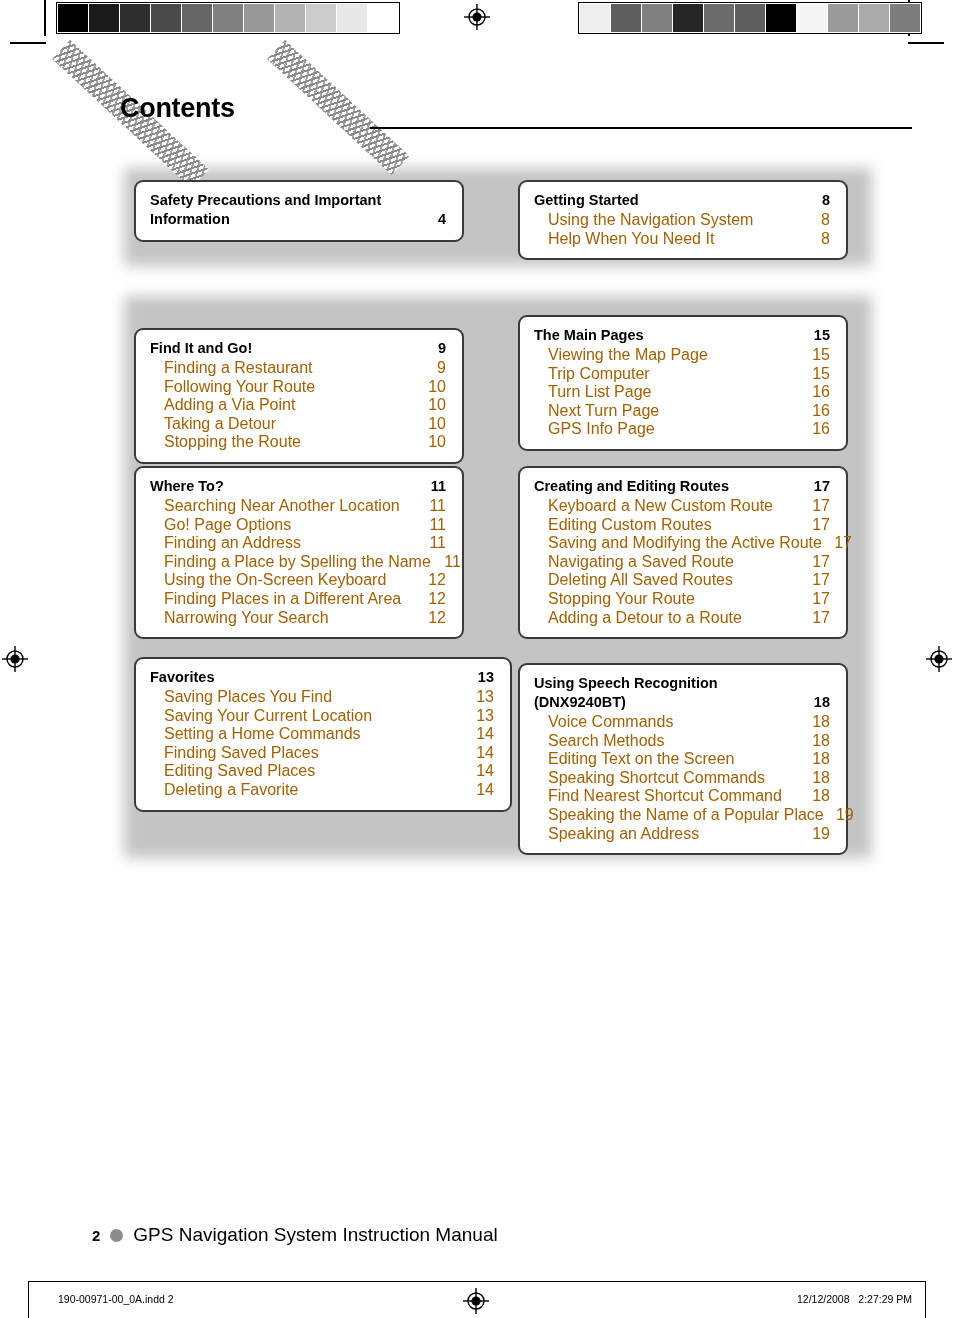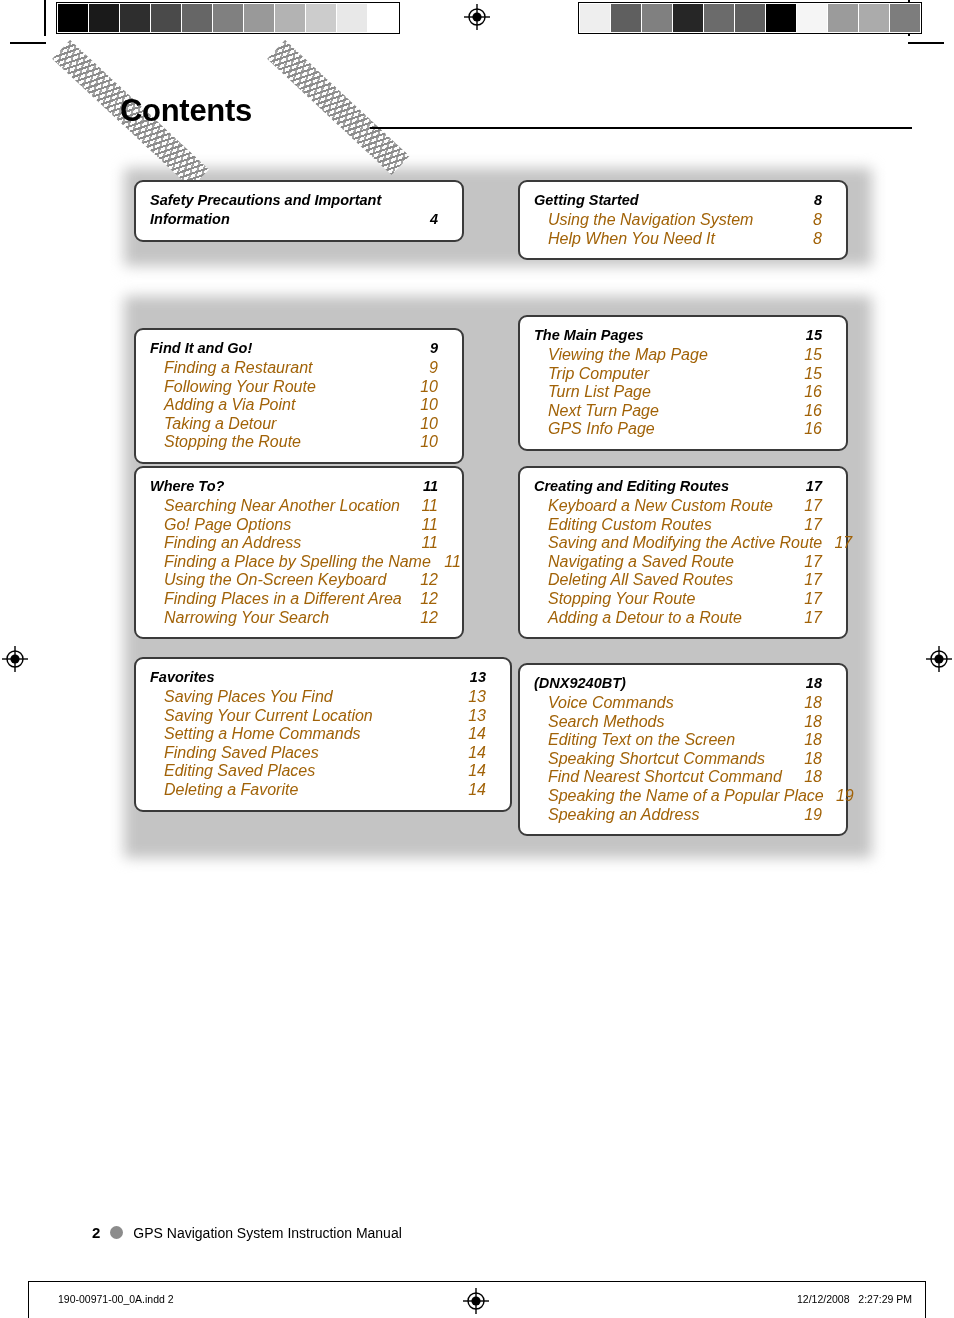--- a/index.html
+++ b/index.html
@@ -15,21 +15,21 @@
   .reg-target{position:absolute;width:26px;height:26px;}
   .reg-target svg{display:block;}
 
   .calib-bar{position:absolute;display:flex;border:1px solid #000;background:#fff;padding:1px;}
   .calib-bar .sw{width:30px;height:28px;margin-right:1px;}
   .calib-bar .sw:last-child{margin-right:0;}
 
   
   #page-title{
     position:absolute;left:120px;top:93px;
-    font-size:31px;font-weight:bold;color:#000;letter-spacing:-0.3px;
+    font-size:27px;font-weight:bold;color:#000;letter-spacing:-0.3px;
     z-index:6;
     text-align:center;
   }
   #title-rule{position:absolute;left:370px;top:127px;width:542px;height:2px;background:#000;z-index:6;}
 
   .tread{
     position:absolute;
     background-image:
       repeating-linear-gradient(118deg, #8b8b8b 0px, #8b8b8b 2px, transparent 2px, transparent 5px),
       repeating-linear-gradient(62deg, #a5a5a5 0px, #a5a5a5 2px, transparent 2px, transparent 6px);
@@ -45,22 +45,21 @@
     filter:blur(7px);z-index:1;
   }
 
   
   .toc-box{
     position:absolute;z-index:4;
     background:#ffffff;
     border:2.5px solid #3a3a3a;
     border-radius:9px;
     box-sizing:border-box;
-    padding:9px 24px 10px 14px;
-    font-style:italic;
+    padding:9px 16px 10px 14px;
   }
   .toc-head{
     display:flex;align-items:baseline;
     font-size:14.5px;font-weight:bold;color:#000;
     line-height:19px;
     margin-bottom:1px;
   }
   .toc-head .t{flex:1 1 auto;padding-right:8px;}
   .toc-head .p{flex:0 0 auto;text-align:right;min-width:22px;}
   .toc-head.two-line{display:block;}
@@ -75,21 +74,21 @@
     line-height:18.6px;
     padding-left:14px;
   }
   .toc-row .t{flex:1 1 auto;padding-right:8px;white-space:nowrap;}
   .toc-row .p{flex:0 0 auto;text-align:right;min-width:22px;}
 
   
   #footer{position:absolute;left:92px;top:1224px;display:flex;align-items:center;z-index:6;}
   #footer .fnum{font-size:15px;font-weight:bold;color:#000;}
   #footer .fdot{width:13px;height:13px;border-radius:50%;background:#8c8c8c;margin:0 10px;}
-  #footer .ftxt{font-size:14px;color:#000;}
+  #footer .ftxt{font-size:19px;color:#000;}
 
   #print-rule{position:absolute;left:28px;top:1281px;width:898px;height:1px;background:#000;}
   .print-edge{position:absolute;width:1px;background:#000;}
   #print-left{left:28px;top:1281px;height:37px;}
   #print-right{left:925px;top:1281px;height:37px;}
   #print-file{position:absolute;left:58px;top:1293px;font-size:10.5px;color:#000;font-family:"Liberation Sans",sans-serif;}
   #print-date{position:absolute;right:42px;top:1293px;font-size:10.5px;color:#000;white-space:pre;}
   #print-reg{left:463px;top:1288px;}
 </style>
 </head>
@@ -336,20 +335,21 @@
       <span class="p">14</span>
     </div>
     <div class="toc-row">
       <span class="t">Deleting a Favorite</span>
       <span class="p">14</span>
     </div>
   </div>
 
 <div class="toc-box" style="left:518px;top:663px;width:330px;">
     <div class="toc-head two-line">
+      <span class="l1">Using Speech Recognition</span>
       <span class="l2">
         <span class="t">(DNX9240BT)</span>
         <span class="p">18</span>
       </span>
     </div>
     <div class="toc-row">
       <span class="t">Voice Commands</span>
       <span class="p">18</span>
     </div>
     <div class="toc-row">

